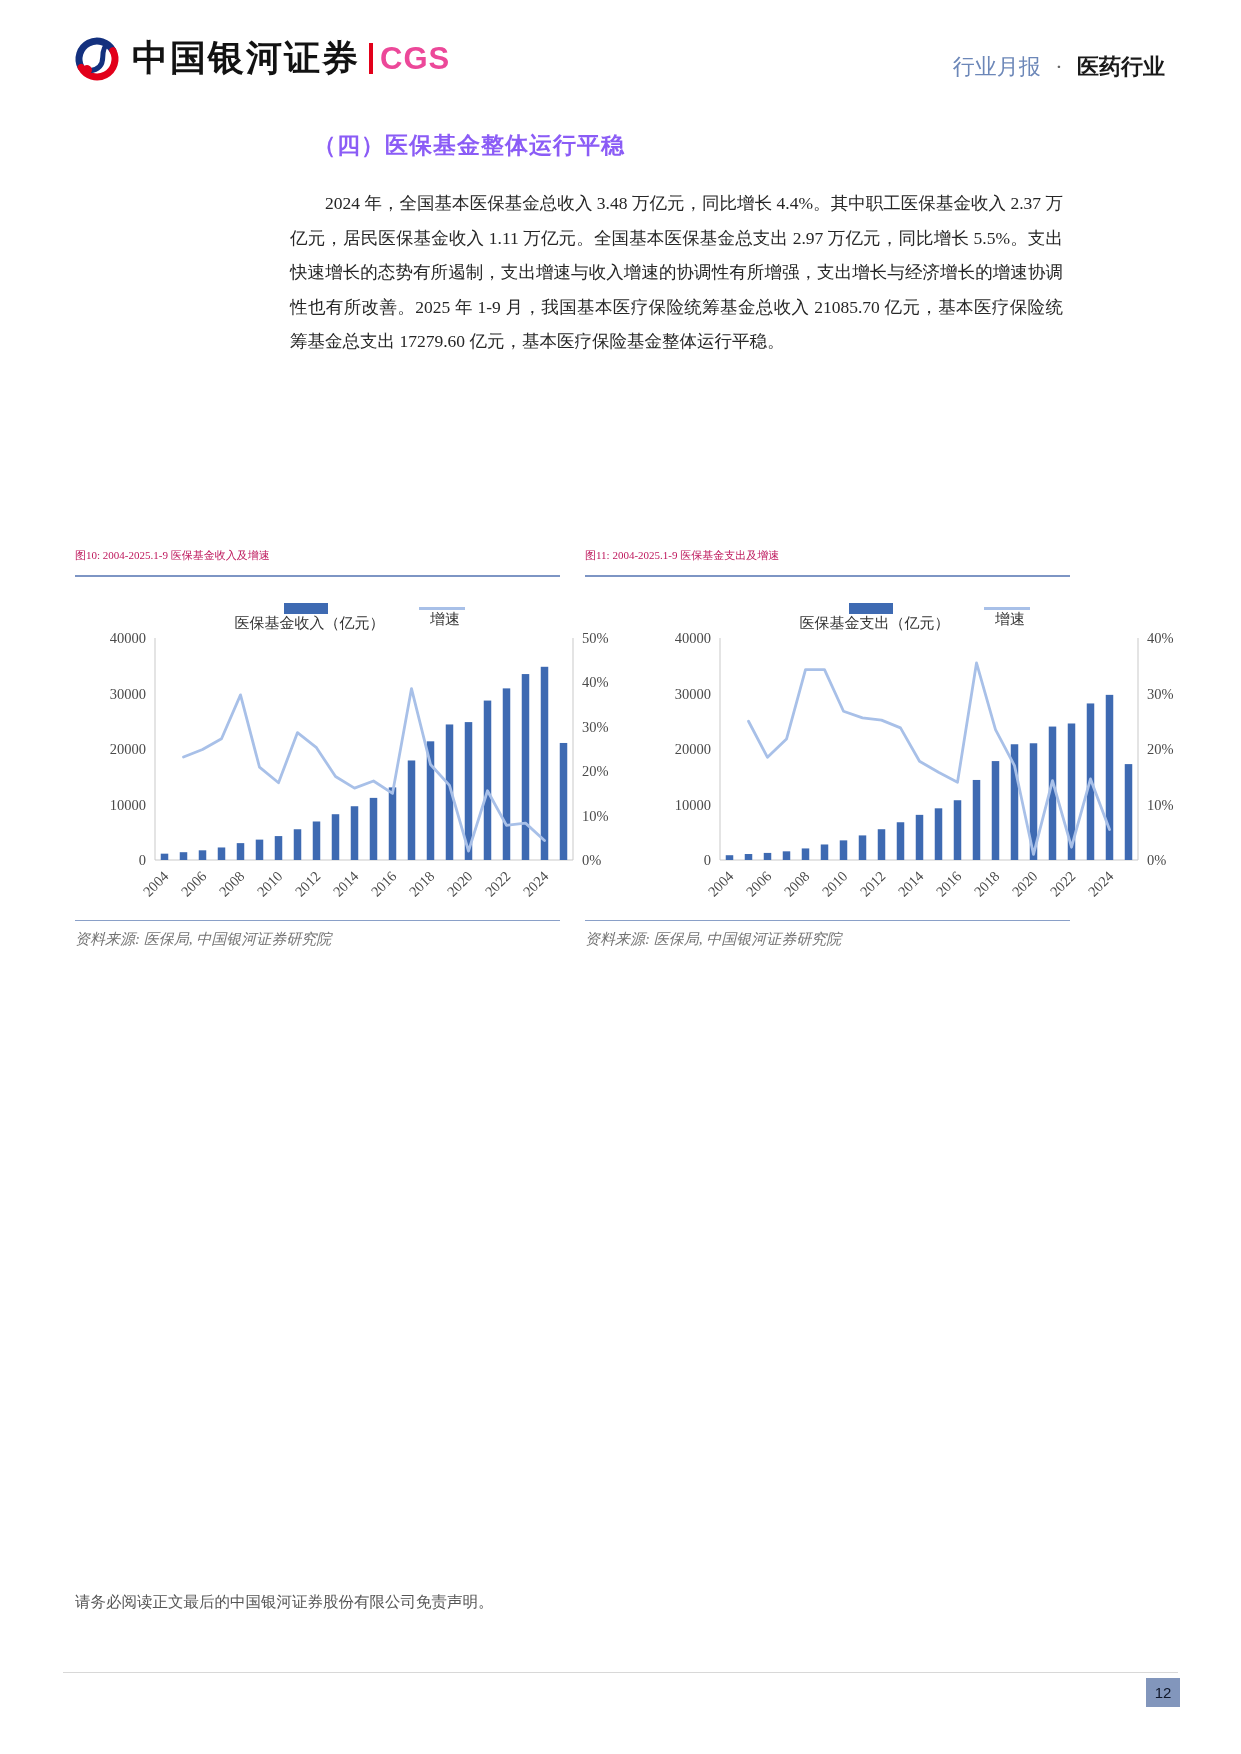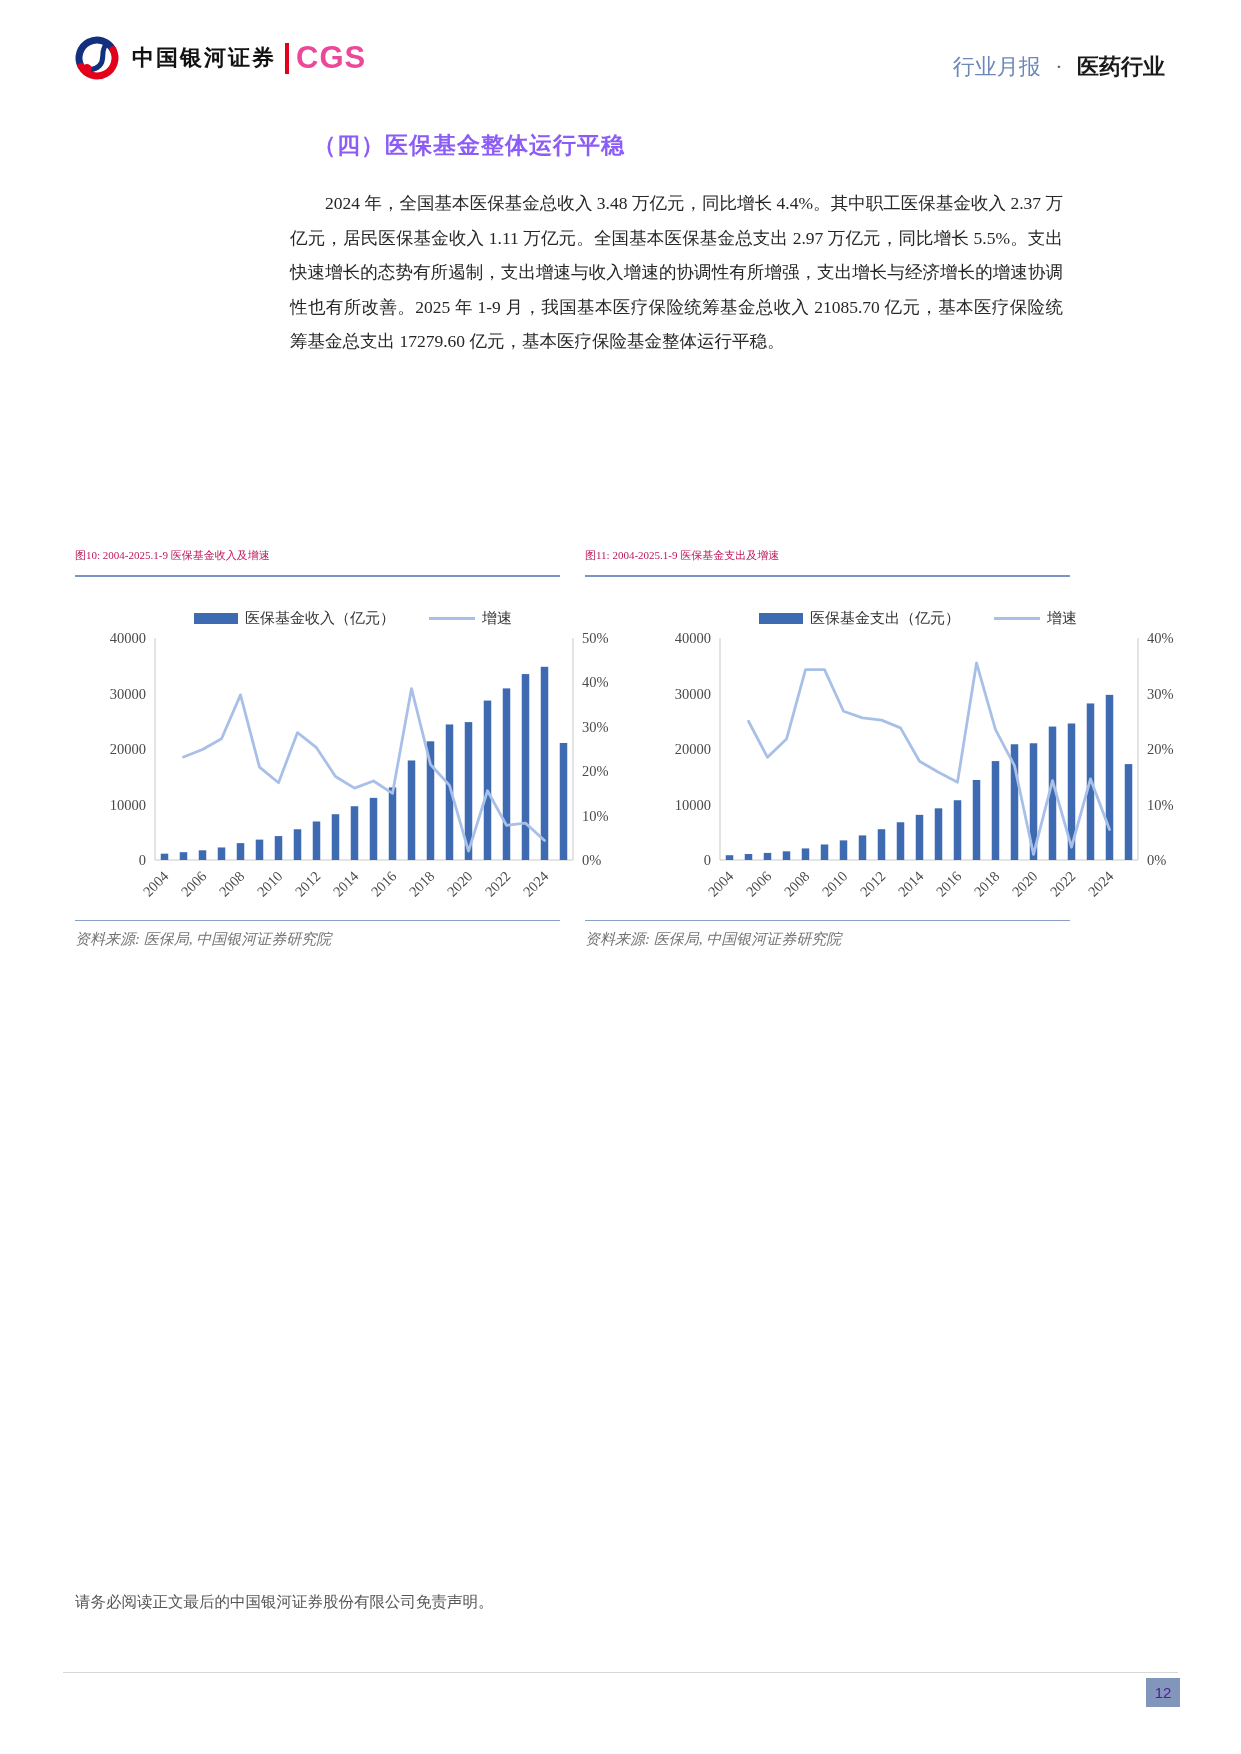--- a/index.html
+++ b/index.html
@@ -2,21 +2,21 @@
 <html><head>
 <meta charset="utf-8">
 <style>
   html,body{margin:0;padding:0;background:#888;}
   .page{position:relative;width:1241px;height:1754px;margin:0 auto;background:#ffffff;
         font-family:"Liberation Serif",serif;overflow:hidden;}
 
   
   .hdr-logo{position:absolute;left:73px;top:34px;display:flex;align-items:center;}
   .logo-swirl{width:48px;height:48px;margin-right:11px;}
-  .logo-cn{font-family:"Liberation Sans",sans-serif;font-size:22px;font-weight:bold;color:#121212;letter-spacing:2px;}
+  .logo-cn{font-family:"Liberation Sans",sans-serif;font-size:36px;font-weight:bold;color:#121212;letter-spacing:2px;}
   .logo-div{width:4px;height:31px;background:#E2001A;margin:0 7px 0 9px;}
   .logo-en{font-family:"Liberation Sans",sans-serif;font-size:31px;font-weight:bold;color:#ec4899;letter-spacing:1px;}
   .hdr-right{position:absolute;right:76px;top:52px;font-size:22px;white-space:nowrap;}
   .hdr-doc-type{color:#6C87B8;}
   .hdr-dot{color:#666;margin:0 9px;}
   .hdr-industry{color:#1a1a1a;font-weight:bold;}
 
   
   .section-heading{position:absolute;left:313px;top:130px;font-size:23px;font-weight:bold;
                    color:#8b5cf6;letter-spacing:1px;}
@@ -27,34 +27,34 @@
   
   .figure{position:absolute;top:545px;width:600px;}
   #figure-0{left:75px;}
   #figure-1{left:585px;}
   .fig-title{font-size:11px;color:#be185d;width:485px;line-height:21px;}
   .fig-rule{width:485px;height:2px;background:#7D95C4;margin-top:9px;}
   .chart-wrap{margin-left:8px;width:540px;}
   #figure-1 .chart-wrap{margin-left:63px;}
   .legend{display:flex;justify-content:center;align-items:center;margin-top:31px;height:20px;
           font-size:15px;color:#333;}
-  .legend-item{display:flex;align-items:center;}
+  .legend-item{display:flex;align-items:center;flex-direction:column;}
   .legend-item + .legend-item{margin-left:34px;}
   .bar-swatch{display:inline-block;width:44px;height:11px;margin-right:7px;}
   .line-swatch{display:inline-block;width:46px;height:3px;margin-right:7px;}
   svg.chart{display:block;margin-top:2px;}
   svg.chart text{font-family:"Liberation Serif",serif;font-size:14.5px;fill:#4a4a4a;}
   .fig-rule2{width:485px;height:1px;background:#8AA0C8;margin-top:2px;}
   .fig-source{margin-top:9px;font-size:15px;font-style:italic;color:#737373;}
 
   
   .footer-rule{position:absolute;left:63px;top:1672px;width:1115px;height:1px;background:#D8D8D8;}
   .footer-text{position:absolute;left:75px;top:1592px;font-size:15.5px;color:#555;}
   .page-badge{position:absolute;left:1146px;top:1678px;width:34px;height:29px;background:#8296BC;
-              color:#4c1d95;font-size:15px;display:flex;align-items:center;justify-content:center;
+              color:#0f172a;font-size:15px;display:flex;align-items:center;justify-content:center;
               font-family:"Liberation Sans",sans-serif;}
 </style>
 </head>
 <body>
 
 <div class="page">
 
   <div class="hdr-logo">
     <span class="logo-swirl">
       <svg width="48" height="48" viewBox="0 0 48 48">

